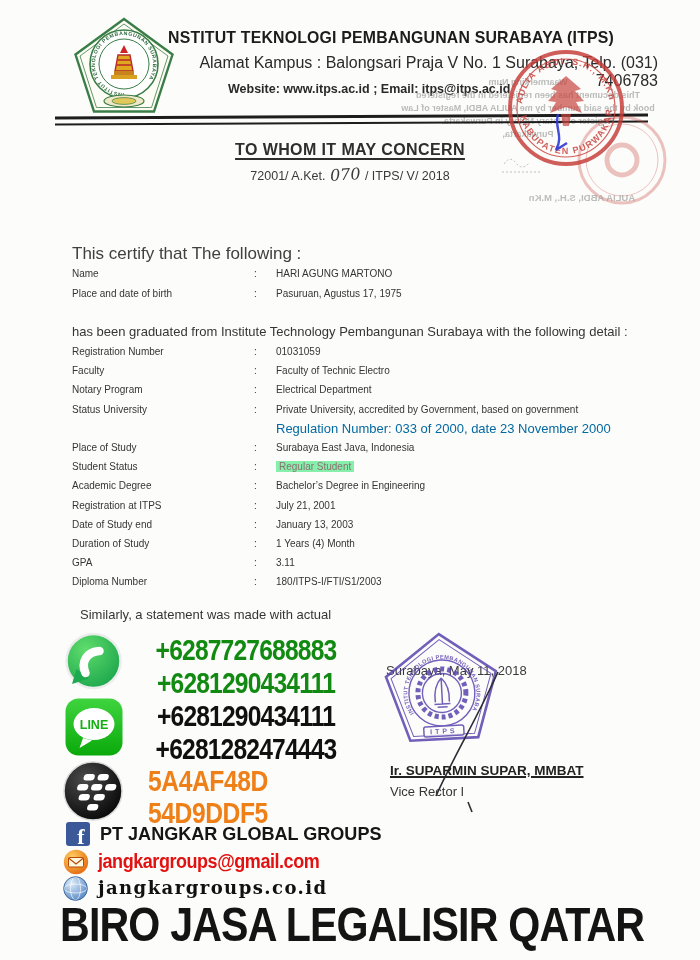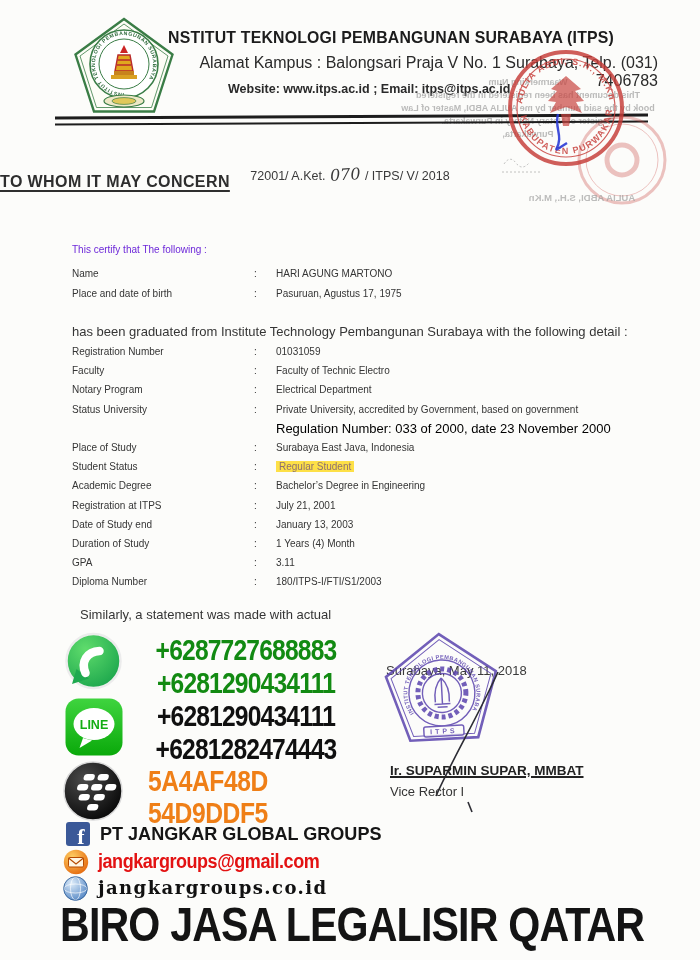--- a/index.html
+++ b/index.html
@@ -17,38 +17,38 @@
 
   
   .bleed{position:absolute;left:392px;top:76px;width:272px;transform:scaleX(-1);
          font-size:9px;line-height:13px;font-weight:bold;color:#8f8f8f;opacity:.6;text-align:center;}
   .bleed-caption{position:absolute;left:512px;top:192px;width:140px;transform:scaleX(-1);
          font-size:9.5px;font-weight:bold;color:#9a9a9a;opacity:.65;text-align:center;}
 
   .red-stamp{position:absolute;left:498px;top:42px;width:200px;height:175px;}
 
   
-  .doc-title{position:absolute;left:0;right:0;top:141px;font-size:16px;font-weight:bold;
-             color:#2e2e2e;letter-spacing:.4px;text-decoration:underline;text-decoration-thickness:2px;text-underline-offset:3px;margin-top:32px;}
+  .doc-title{position:absolute;left:0;right:0;top:141px;text-align:center;font-size:16px;font-weight:bold;
+             color:#2e2e2e;letter-spacing:.4px;text-decoration:underline;text-decoration-thickness:2px;text-underline-offset:3px;}
   .ref-line{position:absolute;left:0;right:0;top:165px;text-align:center;font-size:12.5px;color:#3a3a3a;}
   .hand{display:inline-block;font-family:"DejaVu Serif",serif;font-style:italic;font-size:16px;
         transform:rotate(-4deg);color:#3a3a3a;margin:0 1px;}
 
-  .intro{position:absolute;left:72px;top:244px;font-size:10px;color:#6d28d9;}
+  .intro{position:absolute;left:72px;top:244px;font-size:17px;color:#404040;}
   .person-rows{position:absolute;left:72px;top:264px;width:566px;}
   .detail-rows{position:absolute;left:72px;top:342px;width:578px;}
   .prow,.drow{display:grid;grid-template-columns:182px 22px 1fr;}
   .prow{line-height:20px;}
   .drow{line-height:19.2px;}
   .lbl,.val,.col{font-size:10px;color:#353535;}
   .col{text-align:left;}
-  .val2{font-size:13px;color:#000000;}
+  .val2{font-size:13px;color:#0369a1;}
   .val2:empty{display:none;}
   .grad-line{position:absolute;left:72px;top:324px;width:580px;font-size:13px;color:#353535;}
-  .vspan.hl{background:#fde047;color:#8d7070;padding:0 3px;}
+  .vspan.hl{background:#86efac;color:#8d7070;padding:0 3px;}
   .closing{position:absolute;left:80px;top:607px;font-size:13px;color:#353535;}
 
   
   .icon-wa{position:absolute;left:62px;top:632px;width:63px;height:63px;}
   .icon-line{position:absolute;left:64px;top:697px;width:60px;height:60px;}
   .icon-bb{position:absolute;left:62px;top:760px;width:62px;height:62px;}
   .numbers{position:absolute;left:120px;top:633px;width:252px;text-align:center;}
   .num{height:33px;font-size:30px;font-weight:bold;letter-spacing:-1px;white-space:nowrap;
        transform:scaleX(.82);transform-origin:center;}
   .num.green{color:#128a12;}

